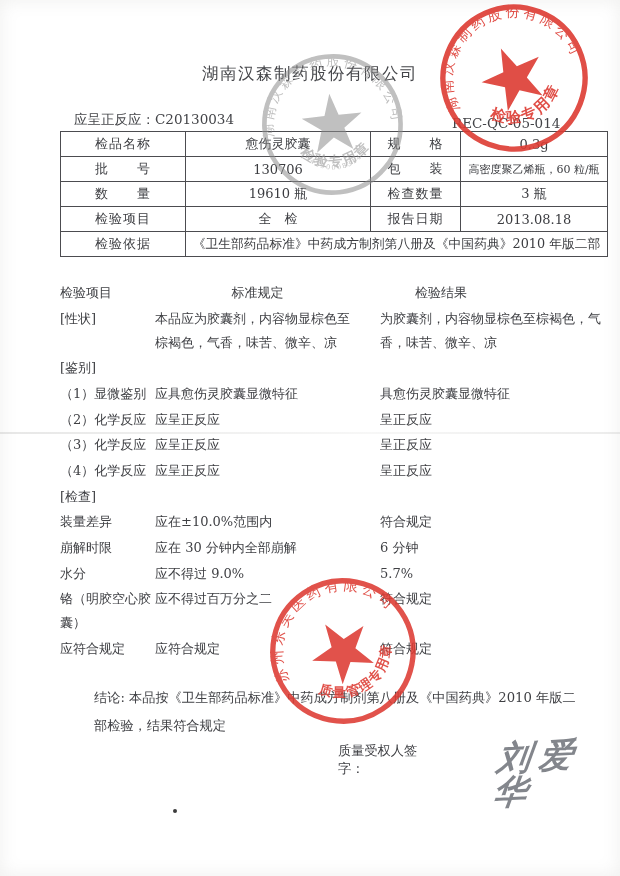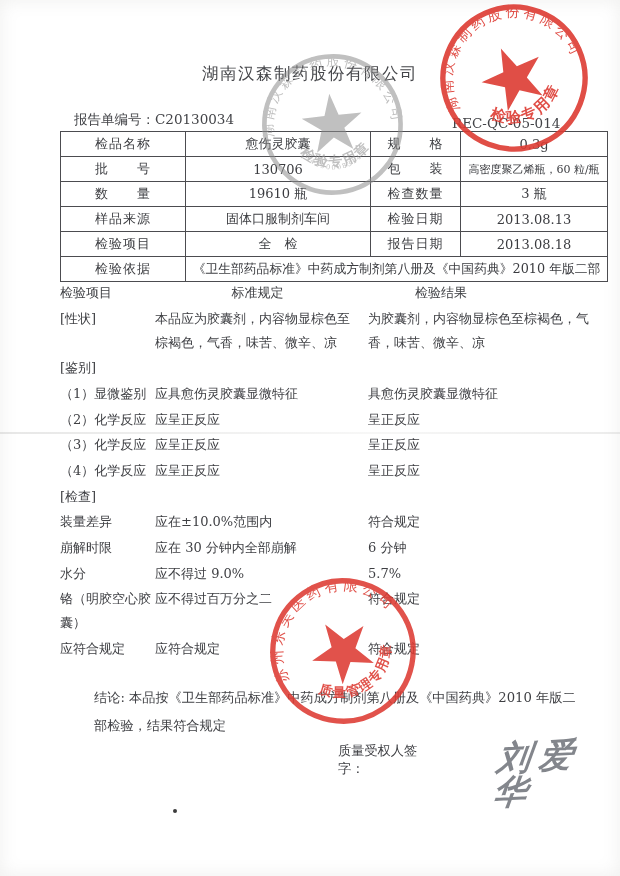--- a/index.html
+++ b/index.html
@@ -36,21 +36,21 @@
   td.basis{font-size:12.8px;letter-spacing:0;}
   
   .results{position:absolute;left:60px;top:284px;width:548px;font-size:13px;color:#3e3f43;}
   .res-head{display:flex;margin-bottom:5px;}
   .res-head .h1{width:95px;flex:none;}
   .res-head .h2{width:205px;flex:none;text-align:center;}
   .res-head .h3{flex:1;padding-left:55px;}
   .res-row{display:flex;line-height:1.82;margin-bottom:2px;}
   .res-row .c1{width:95px;flex:none;}
   .res-row .c2{width:205px;flex:none;}
-  .res-row .c3{flex:1;margin-left:8px;}
+  .res-row .c3{flex:1;margin-left:20px;}
   .sec{margin-top:2px;}
   
   .conclusion{position:absolute;left:94px;top:684px;width:482px;
     font-size:13.2px;line-height:2.15;color:#3e3f43;}
   .sign-line{position:absolute;left:338px;top:742px;font-size:13.2px;color:#3e3f43;
     display:flex;align-items:flex-start;gap:48px;}
   .signature{
     font-size:34px;color:#5a5e66;font-weight:700;font-style:italic;
     letter-spacing:8px;line-height:1;margin-left:4px;margin-top:-4px;
     transform:rotate(-3deg) skewX(-10deg);opacity:.75;
@@ -64,21 +64,21 @@
     background:linear-gradient(90deg,rgba(160,160,158,.25),rgba(190,190,186,.12) 60%,rgba(160,160,158,.2));}
   .ink-dot{position:absolute;left:173px;top:809px;width:4px;height:4px;border-radius:50%;background:#3c3c3c;}
 </style>
 </head>
 <body>
 
 <div class="paper">
 
   <div class="company-line">湖南汉森制药股份有限公司</div>
   <div class="report-line">
-    <span class="report-no"><span>报告单编号：</span><span>C20130034</span></span>
+    <span class="report-no"><span>应呈正反应：</span><span>C20130034</span></span>
     <span class="doc-code">REC-QC-05-014</span>
   </div>
 
   <table class="info">
     <colgroup>
         <col style="width:125px">
         <col style="width:185px">
         <col style="width:90px">
         <col style="width:147px">
       </colgroup>
@@ -95,26 +95,20 @@
       <td class="lab">包　　装</td>
       <td class="tight">高密度聚乙烯瓶，60 粒/瓶</td>
     </tr>
     <tr>
       <td class="lab">数　　量</td>
       <td>19610 瓶</td>
       <td class="lab">检查数量</td>
       <td>3 瓶</td>
     </tr>
     <tr>
-      <td class="lab">样品来源</td>
-      <td>固体口服制剂车间</td>
-      <td class="lab">检验日期</td>
-      <td>2013.08.13</td>
-    </tr>
-    <tr>
       <td class="lab">检验项目</td>
       <td>全　检</td>
       <td class="lab">报告日期</td>
       <td>2013.08.18</td>
     </tr>
     <tr>
       <td class="lab">检验依据</td>
       <td class="basis" colspan="3">《卫生部药品标准》中药成方制剂第八册及《中国药典》2010 年版二部</td>
     </tr>
   </tbody>

